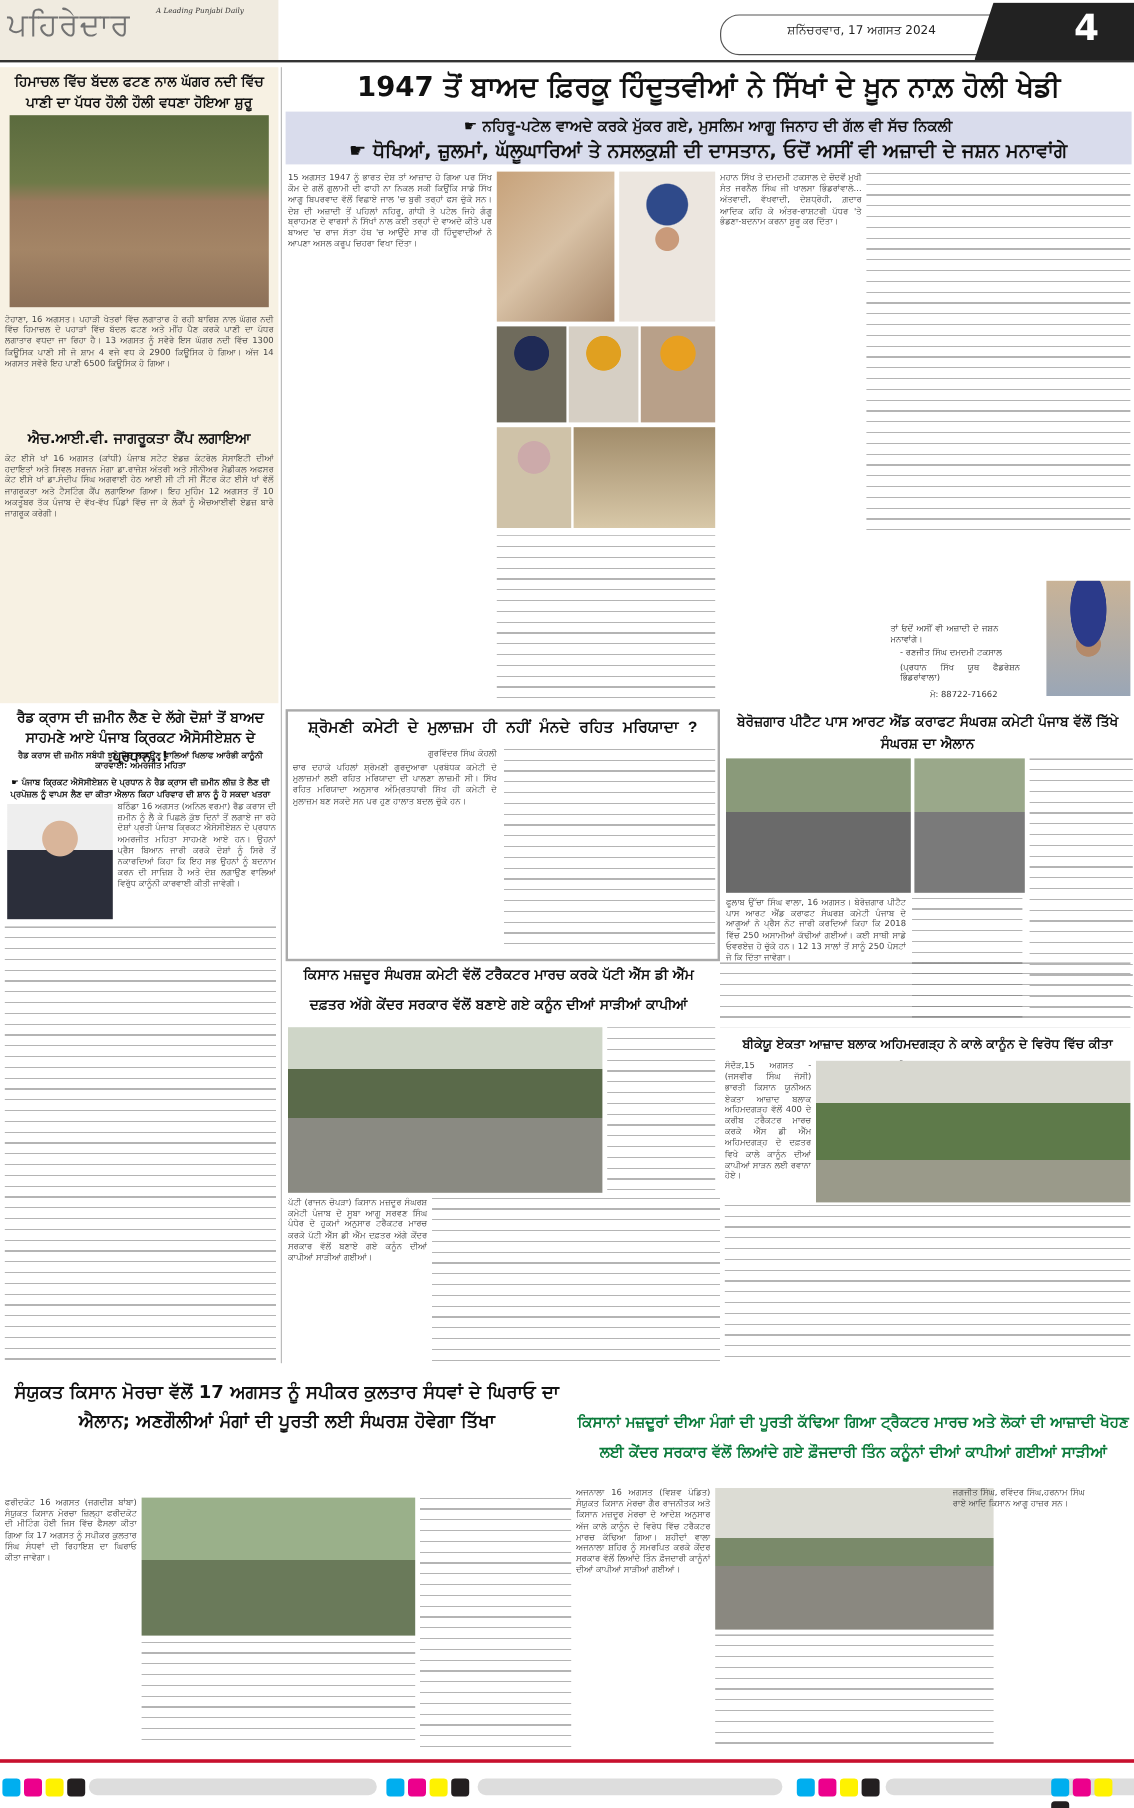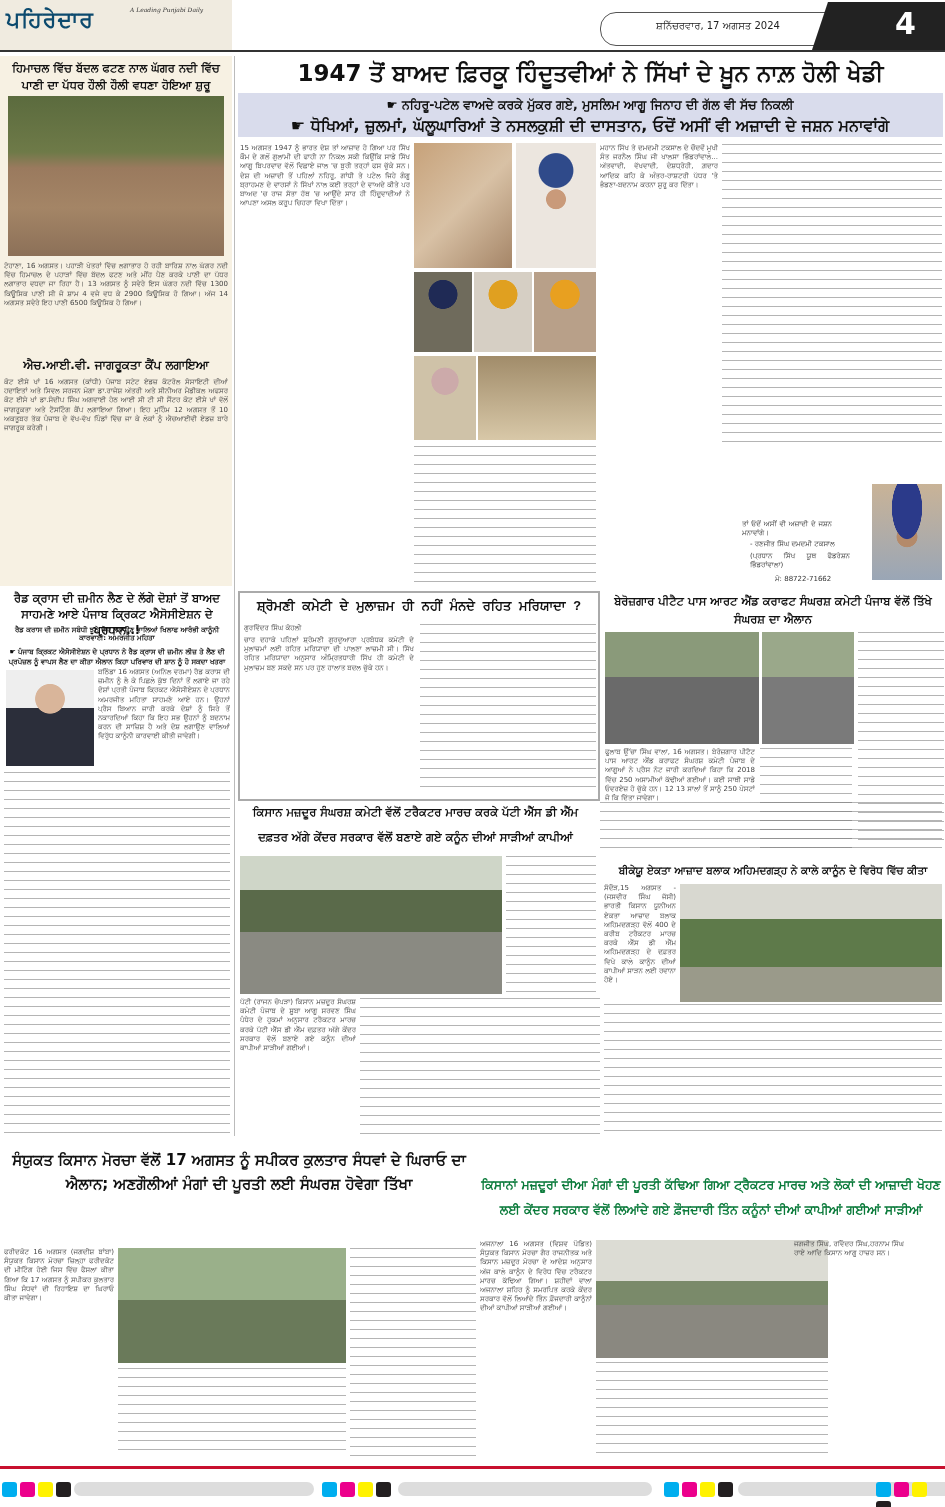--- a/index.html
+++ b/index.html
@@ -1,20 +1,20 @@
 <!DOCTYPE html>
 <html><head>
 <meta charset="utf-8">
 <style>
 *{box-sizing:border-box;margin:0;padding:0}
 body{width:945px;height:1507px;background:#fff;font-family:"DejaVu Sans",sans-serif;color:#222;position:relative;overflow:hidden}
 .abs{position:absolute}
 .masthead{left:0;top:0;width:945px;height:52px;border-bottom:2px solid #333}
 .logo-box{left:0;top:0;width:232px;height:50px;background:#f0ebe0}
-.logo{left:6px;top:6px;font-family:"DejaVu Serif",serif;font-weight:bold;font-size:22px;color:#0c4a6e;letter-spacing:1px}
+.logo{left:6px;top:6px;font-family:"DejaVu Serif",serif;font-weight:normal;font-size:26px;color:#737373;letter-spacing:1px}
 .tagline{left:130px;top:6px;font-size:6px;font-style:italic;color:#333;font-family:"DejaVu Serif",serif}
 .date-box{left:600px;top:12px;width:250px;height:34px;border:1px solid #555;border-radius:16px 0 0 16px;background:#fff}
 .date{left:656px;top:20px;font-size:10px;color:#222}
 .pg-black{left:812px;top:2px;width:133px;height:48px;background:#222;clip-path:polygon(12% 0,100% 0,100% 100%,0 100%)}
 .pg-num{left:895px;top:6px;font-size:30px;font-weight:bold;color:#fff}
 .cream{background:#f7f1e3}
 .hl{font-weight:bold;color:#111;text-align:center;line-height:1.25}
 .body-text{font-size:7px;line-height:9.2px;color:#444;text-align:justify;overflow:hidden}
 .photo{background:#8a8070;overflow:hidden}
 .col-rule{background:#bbb;width:1px}
@@ -72,21 +72,21 @@
 <div class="abs body-text" style="left:600px;top:144px;width:118px;height:440px">ਮਹਾਨ ਸਿੱਖ ਤੇ ਦਮਦਮੀ ਟਕਸਾਲ ਦੇ ਚੌਦਵੇਂ ਮੁਖੀ ਸੰਤ ਜਰਨੈਲ ਸਿੰਘ ਜੀ ਖਾਲਸਾ ਭਿੰਡਰਾਂਵਾਲੇ... ਅੱਤਵਾਦੀ, ਵੱਖਵਾਦੀ, ਦੇਸ਼ਧ੍ਰੋਹੀ, ਗ਼ਦਾਰ ਆਦਿਕ ਕਹਿ ਕੇ ਅੰਤਰ-ਰਾਸ਼ਟਰੀ ਪੱਧਰ 'ਤੇ ਭੰਡਣਾ-ਬਦਨਾਮ ਕਰਨਾ ਸ਼ੁਰੂ ਕਰ ਦਿੱਤਾ।</div>
 <div class="abs lines" style="left:722px;top:144px;width:220px;height:300px"></div>
 <div class="abs body-text" style="left:742px;top:520px;width:90px;height:18px;color:#333">ਤਾਂ ਓਦੋਂ ਅਸੀਂ ਵੀ ਅਜ਼ਾਦੀ ਦੇ ਜਸ਼ਨ ਮਨਾਵਾਂਗੇ।</div>
 <div class="abs body-text" style="left:750px;top:540px;width:100px;color:#333">- ਰਣਜੀਤ ਸਿੰਘ ਦਮਦਮੀ ਟਕਸਾਲ</div>
 <div class="abs body-text" style="left:750px;top:552px;width:100px;color:#333">(ਪ੍ਰਧਾਨ ਸਿੱਖ ਯੂਥ ਫੈਡਰੇਸ਼ਨ ਭਿੰਡਰਾਂਵਾਲਾ)</div>
 <div class="abs body-text" style="left:775px;top:575px;width:90px;color:#333">ਮੋ: 88722-71662</div>
 <div class="abs photo" style="left:872px;top:484px;width:70px;height:96px;background:radial-gradient(ellipse at 50% 25%,#2b3a8a 0 30%,transparent 31%),radial-gradient(circle at 50% 55%,#b48a6a 0 16%,transparent 17%),linear-gradient(#c9b397,#9aa6b6)"></div>
 
 <div class="abs" style="left:238px;top:591px;width:362px;height:210px;border:2px solid #aaa"></div>
 <div class="abs hl" style="left:242px;top:594px;width:354px;font-size:13px;line-height:26px;font-family:Liberation Mono, monospace">ਸ਼੍ਰੋਮਣੀ ਕਮੇਟੀ ਦੇ ਮੁਲਾਜ਼ਮ ਹੀ ਨਹੀਂ ਮੰਨਦੇ ਰਹਿਤ ਮਰਿਯਾਦਾ ?</div>
-<div class="abs body-text" style="left:244px;top:624px;width:170px;height:12px;text-align:left">ਗੁਰਵਿੰਦਰ ਸਿੰਘ ਕੋਹਲੀ</div>
+<div class="abs body-text" style="left:244px;top:624px;width:170px;height:12px;text-align:right">ਗੁਰਵਿੰਦਰ ਸਿੰਘ ਕੋਹਲੀ</div>
 <div class="abs body-text" style="left:244px;top:636px;width:170px;height:160px">ਚਾਰ ਦਹਾਕੇ ਪਹਿਲਾਂ ਸ਼੍ਰੋਮਣੀ ਗੁਰਦੁਆਰਾ ਪ੍ਰਬੰਧਕ ਕਮੇਟੀ ਦੇ ਮੁਲਾਜ਼ਮਾਂ ਲਈ ਰਹਿਤ ਮਰਿਯਾਦਾ ਦੀ ਪਾਲਣਾ ਲਾਜ਼ਮੀ ਸੀ। ਸਿੱਖ ਰਹਿਤ ਮਰਿਯਾਦਾ ਅਨੁਸਾਰ ਅੰਮ੍ਰਿਤਧਾਰੀ ਸਿੱਖ ਹੀ ਕਮੇਟੀ ਦੇ ਮੁਲਾਜ਼ਮ ਬਣ ਸਕਦੇ ਸਨ ਪਰ ਹੁਣ ਹਾਲਾਤ ਬਦਲ ਚੁੱਕੇ ਹਨ।</div>
 <div class="abs lines" style="left:420px;top:624px;width:176px;height:170px"></div>
 
 <div class="abs hl" style="left:603px;top:592px;width:340px;font-size:11.5px;line-height:18px">ਬੇਰੋਜ਼ਗਾਰ ਪੀਟੈਟ ਪਾਸ ਆਰਟ ਐਂਡ ਕਰਾਫਟ ਸੰਘਰਸ਼ ਕਮੇਟੀ ਪੰਜਾਬ ਵੱਲੋਂ ਤਿੱਖੇ ਸੰਘਰਸ਼ ਦਾ ਐਲਾਨ</div>
 <div class="abs photo" style="left:605px;top:632px;width:154px;height:112px;background:linear-gradient(#8a9a7a 0 40%,#6a6a6a 40% 100%)"></div>
 <div class="abs photo" style="left:762px;top:632px;width:92px;height:112px;background:linear-gradient(#9aa88a 0 40%,#7a7a7a 40% 100%)"></div>
 <div class="abs body-text" style="left:605px;top:748px;width:150px;height:100px">ਫੂਲਾਬ ਉੱਚਾ ਸਿੰਘ ਵਾਲਾ, 16 ਅਗਸਤ। ਬੇਰੋਜ਼ਗਾਰ ਪੀਟੈਟ ਪਾਸ ਆਰਟ ਐਂਡ ਕਰਾਫਟ ਸੰਘਰਸ਼ ਕਮੇਟੀ ਪੰਜਾਬ ਦੇ ਆਗੂਆਂ ਨੇ ਪ੍ਰੈਸ ਨੋਟ ਜਾਰੀ ਕਰਦਿਆਂ ਕਿਹਾ ਕਿ 2018 ਵਿੱਚ 250 ਅਸਾਮੀਆਂ ਕੱਢੀਆਂ ਗਈਆਂ। ਕਈ ਸਾਥੀ ਸਾਡੇ ਓਵਰਏਜ਼ ਹੋ ਚੁੱਕੇ ਹਨ। 12 13 ਸਾਲਾਂ ਤੋਂ ਸਾਨੂੰ 250 ਪੋਸਟਾਂ ਜੋ ਕਿ ਦਿੱਤਾ ਜਾਵੇਗਾ।</div>
 <div class="abs lines" style="left:760px;top:748px;width:92px;height:100px"></div>
 <div class="abs lines" style="left:858px;top:632px;width:86px;height:216px"></div>
 

